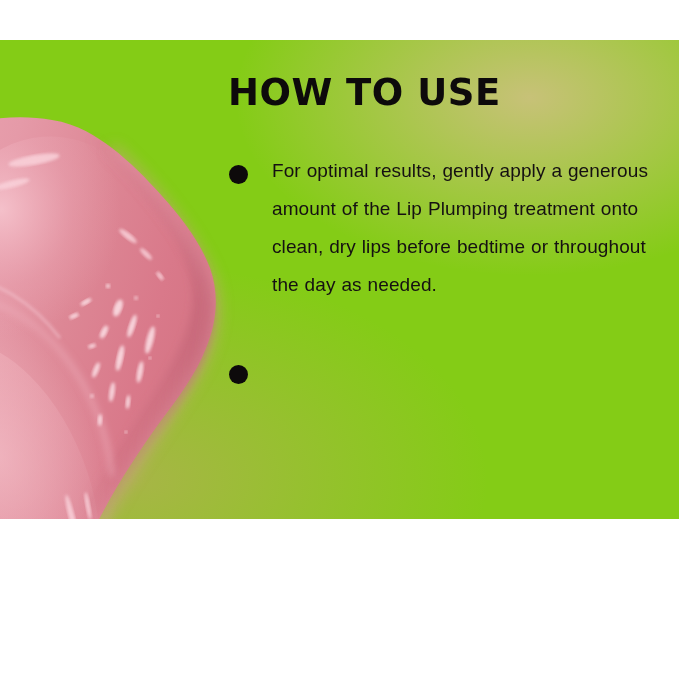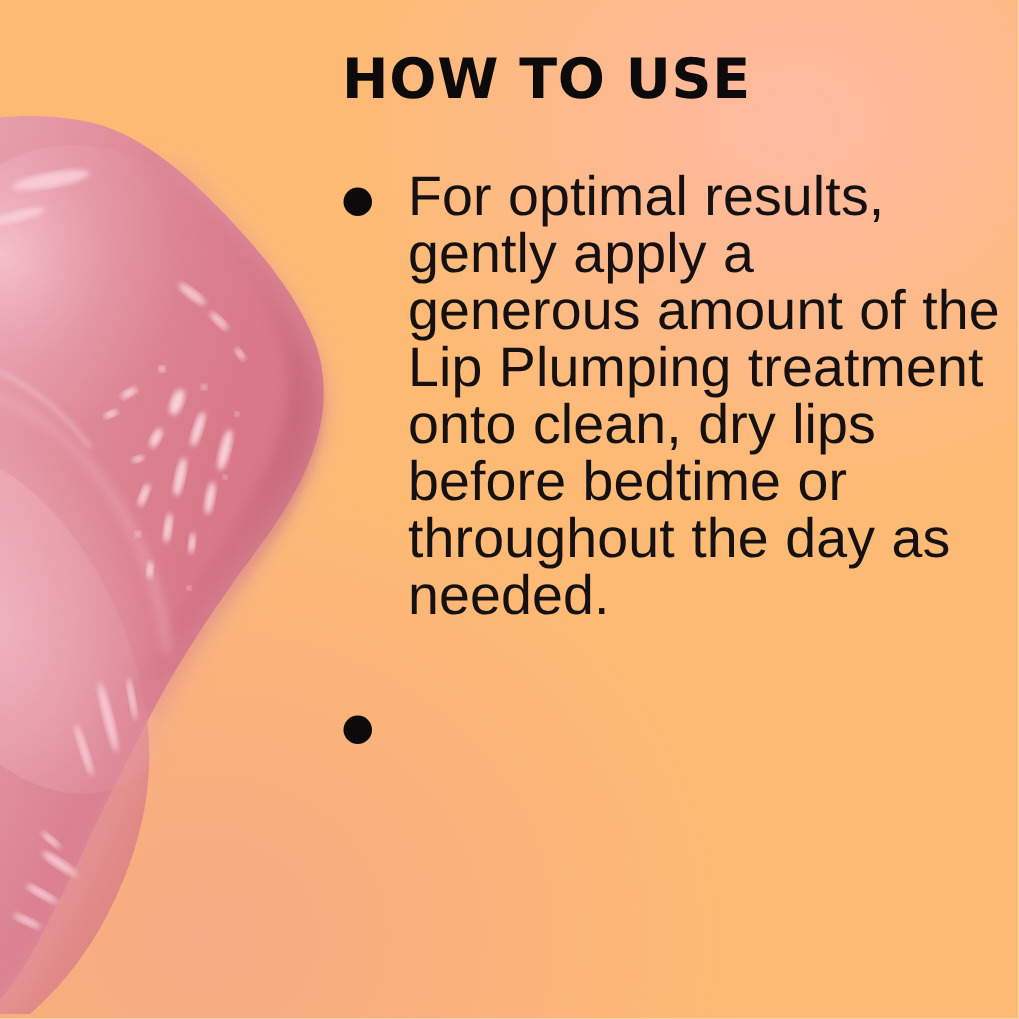--- a/index.html
+++ b/index.html
@@ -9,23 +9,24 @@
   body {
     width: 679px;
     height: 679px;
     overflow: hidden;
     font-family: "Liberation Sans", sans-serif;
   }
 
   #canvas {
     position: relative;
     width: 679px;
-    height: 679px;
-    background: #fdba74;
+    height: 479px;
+    background: #84cc16;
     overflow: hidden;
+    margin-top: 40px;
   }
 
   
   .bg-tone {
     position: absolute;
     inset: 0;
     background:
       radial-gradient(ellipse 70% 60% at 78% 12%, rgba(255,185,200,0.55) 0%, rgba(255,185,200,0) 62%),
       radial-gradient(ellipse 80% 70% at 20% 92%, rgba(232,140,160,0.35) 0%, rgba(232,140,160,0) 65%);
     pointer-events: none;
@@ -85,21 +86,21 @@
     top: 13px;
     width: 19px;
     height: 19px;
     border-radius: 50%;
     background: #0d0a0b;
   }
 
   .bullet-text {
     display: block;
     font-family: "Liberation Sans", sans-serif;
-    font-size: 37px;
+    font-size: 19px;
     font-weight: 400;
     line-height: 38px;
     letter-spacing: 0.1px;
     color: #151012;
     word-spacing: 0.5px;
   }
 </style>
 </head>
 <body>
 

